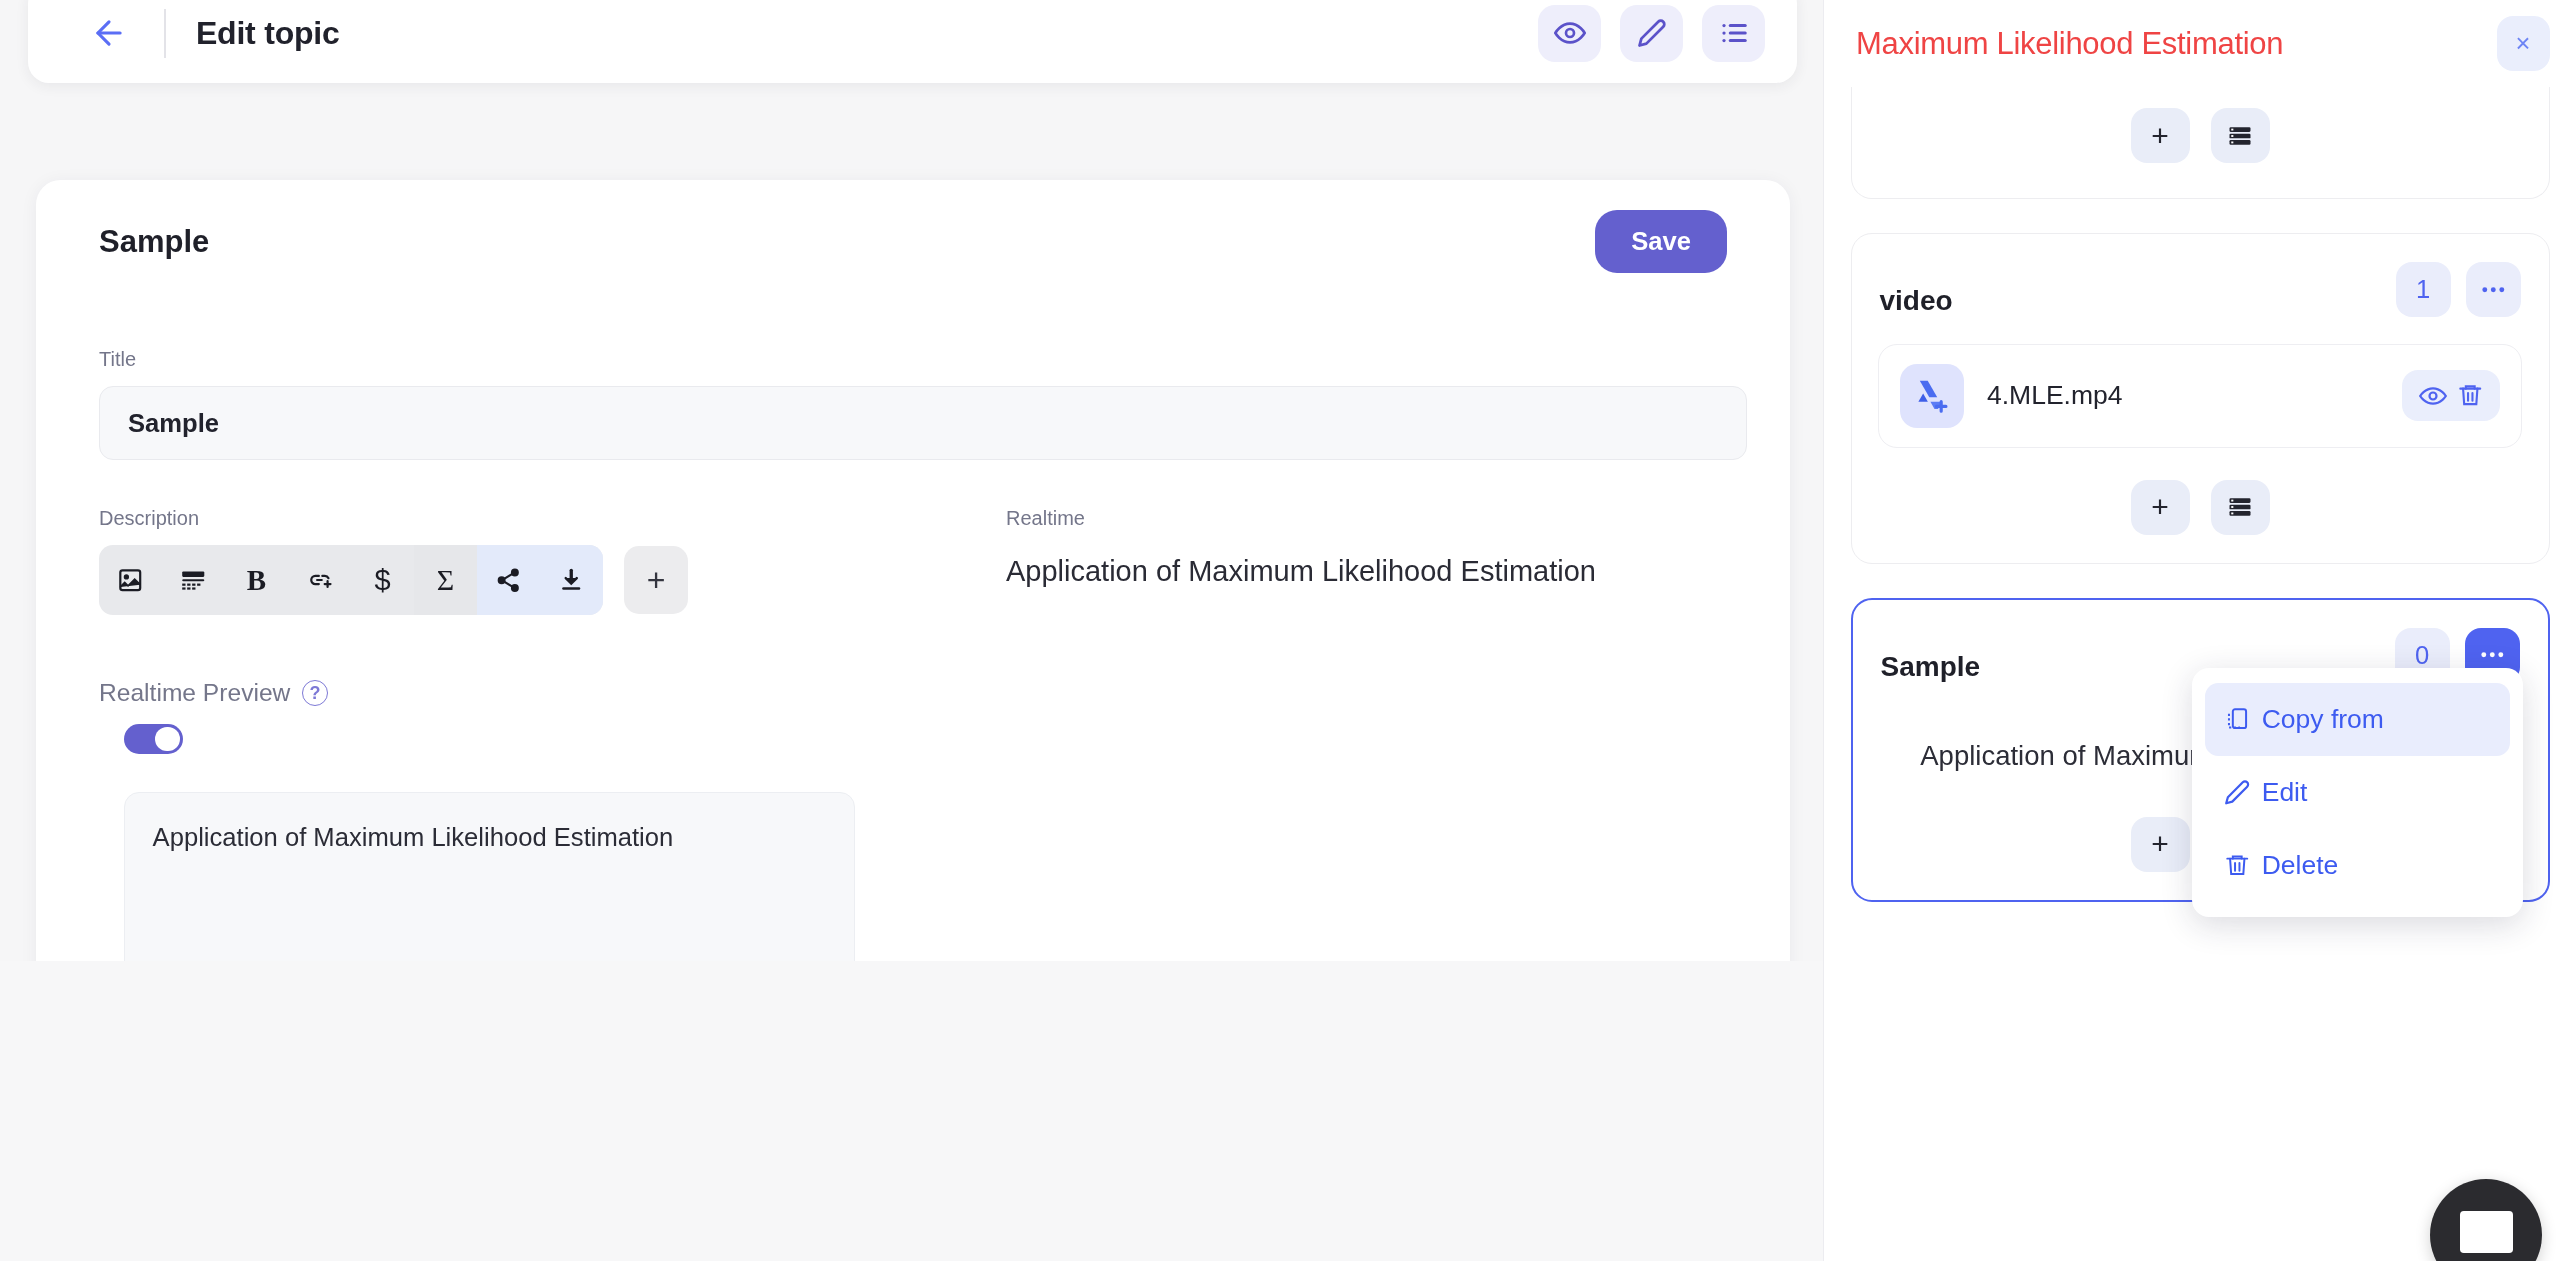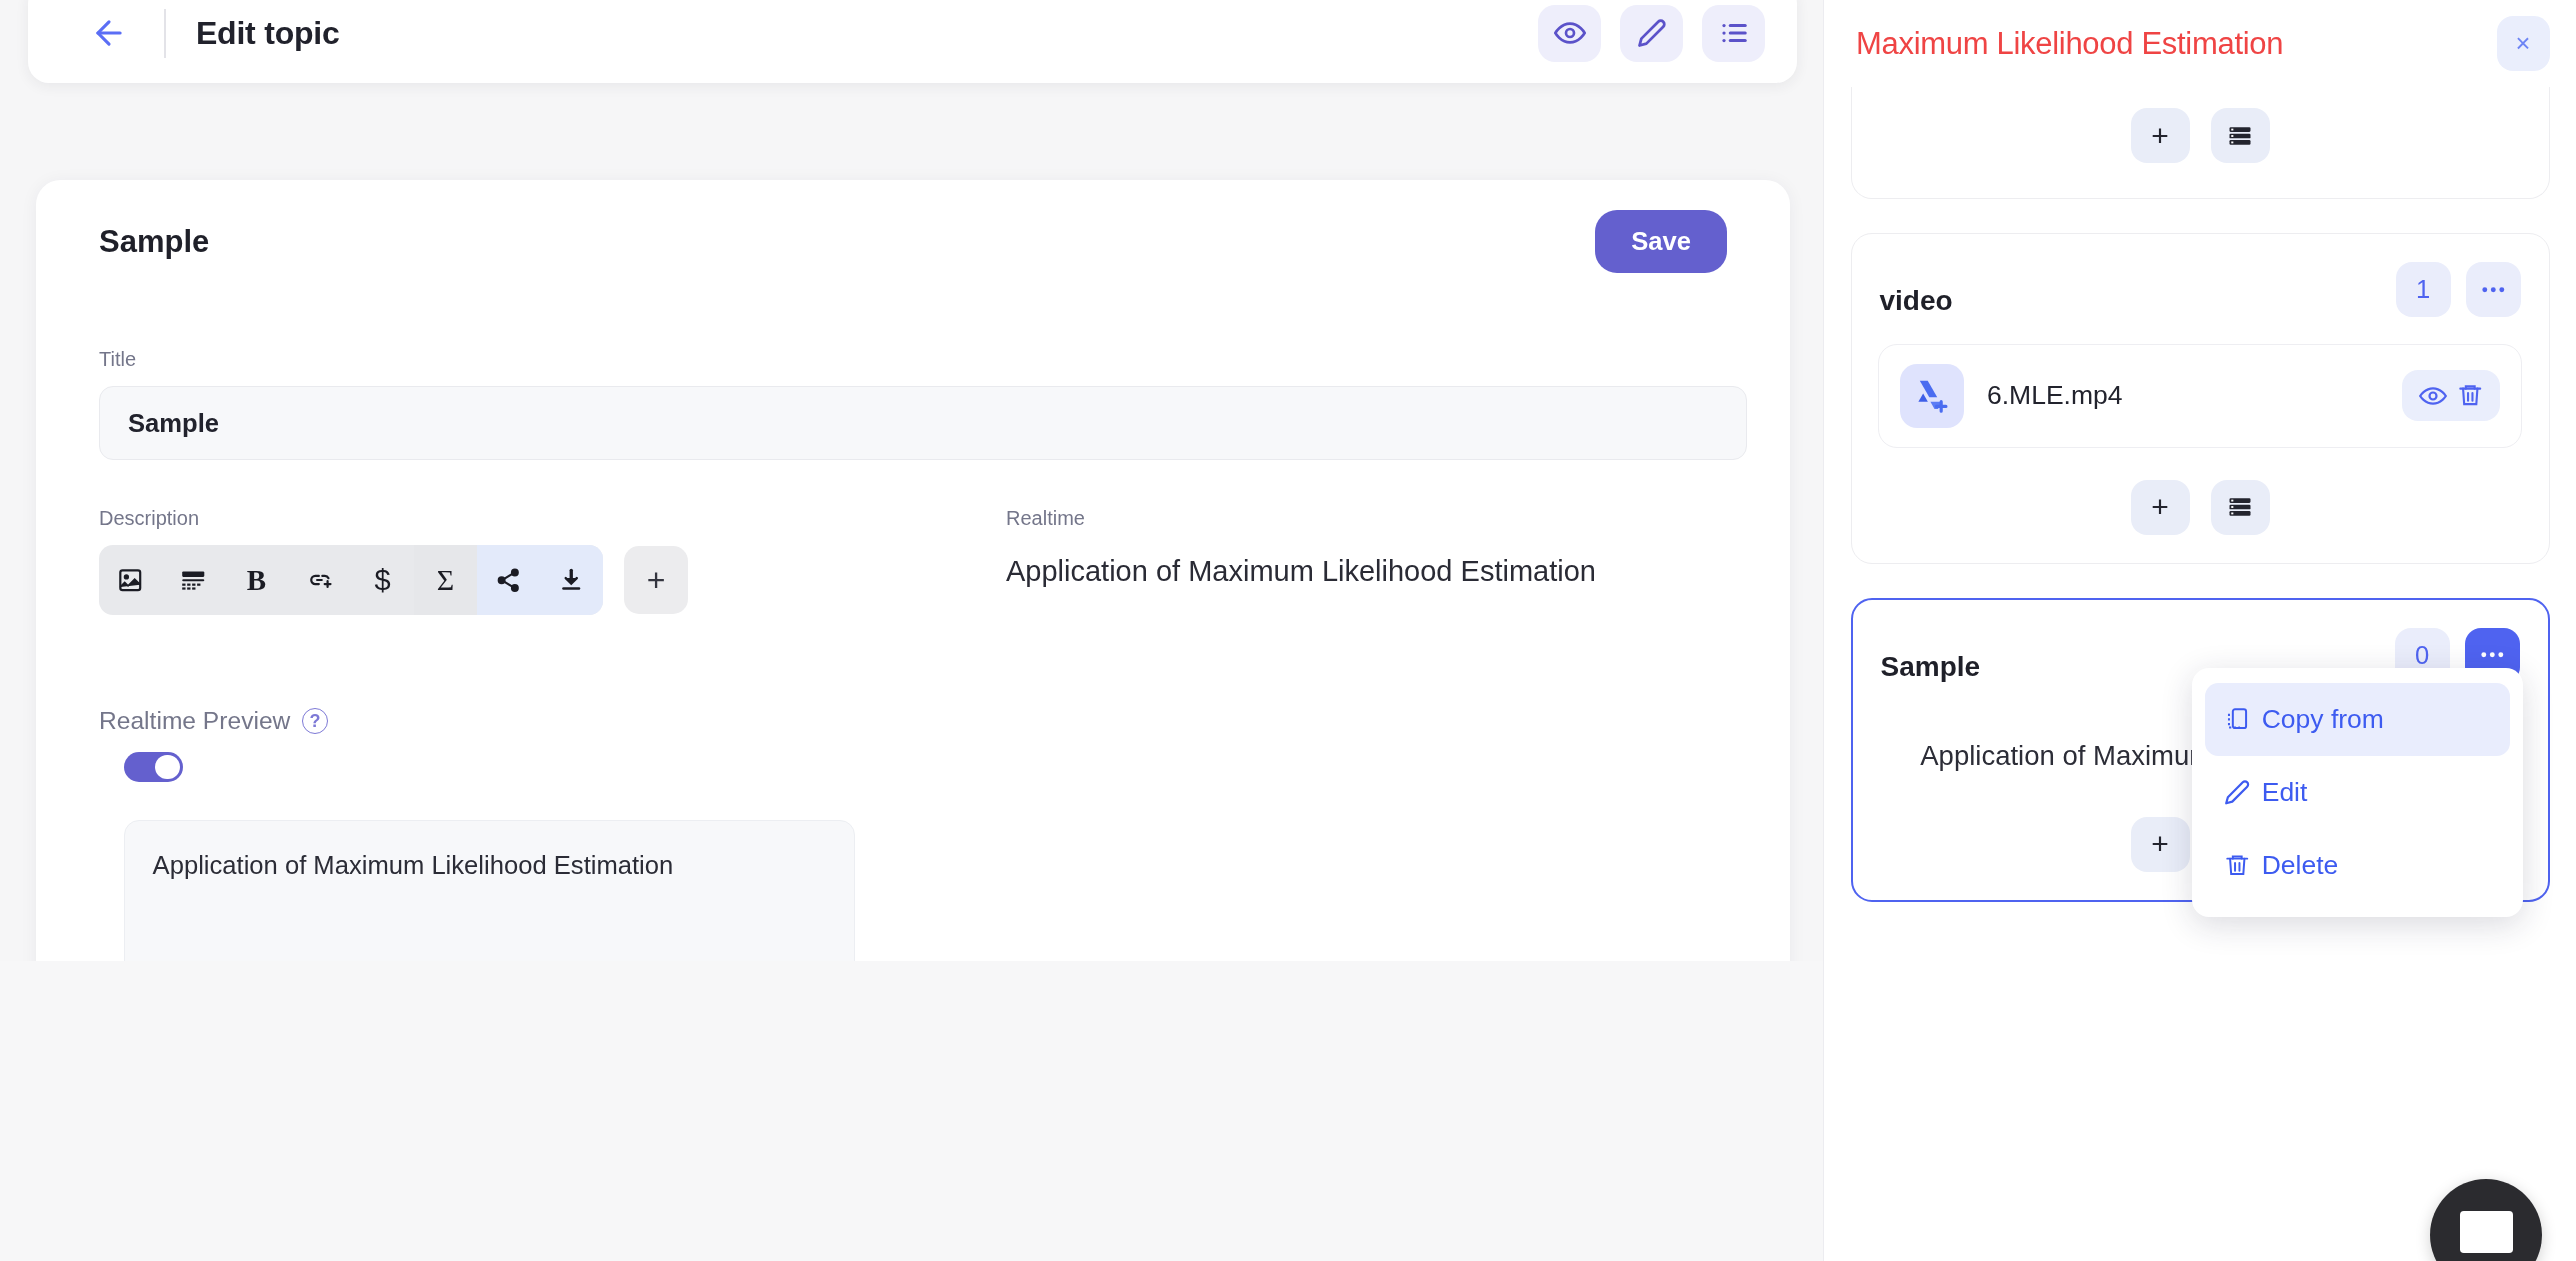--- a/index.html
+++ b/index.html
@@ -111,21 +111,21 @@
   }
   .tb-item.sigma-cell { background: #e6e7ea; }
   .tb-item.grp-blue { background: #e3eafa; }
   .tb-plus {
     width: 64px; height: 68px;
     border-radius: 15px; background: #ececee;
     display: flex; align-items: center; justify-content: center;
     cursor: pointer; color: #34353f; font-size: 32px;
   }
 
-  .rt-row { margin-top: 92px; display: flex; align-items: center; gap: 11.4px; }
+  .rt-row { margin-top: 64px; display: flex; align-items: center; gap: 11.4px; }
   .rt-label { font-size: 24.6px; color: #74768a; }
   .help-circle {
     width: 26.5px; height: 26.5px; border-radius: 50%;
     border: 1.9px solid #7d79d6; color: #7d79d6;
     font-size: 18px; font-weight: 700;
     display: flex; align-items: center; justify-content: center;
     cursor: pointer; line-height: 1;
   }
   .toggle {
     margin-top: 17px; margin-left: 24.6px;
@@ -504,21 +504,21 @@
 
         <div class="file-row">
           <div class="file-icon">
             <svg width="38" height="38" viewBox="0 0 24 24">
               <path d="M9.3 2.4l6.0 10.4h-5.0L4.3 2.4z" fill="#4a6cf0"></path>
               <path d="M3.4 15.6L6.4 10.4l3.0 5.2z" fill="#3f5fe8"></path>
               <path d="M11 15.6h7.4l-2.6 4.6H13.6z" fill="#5b7cf5"></path>
               <path d="M17.8 15.6v6M14.8 18.6h6" stroke="#4a6cf0" stroke-width="2" stroke-linecap="round" fill="none"></path>
             </svg>
           </div>
-          <div class="file-name">6.MLE.mp4</div>
+          <div class="file-name">4.MLE.mp4</div>
           <div class="file-actions">
             <span class="fa-ic">
               <svg width="28" height="28" viewBox="0 0 24 24" fill="none" stroke="currentColor" stroke-width="1.9">
                 <path d="M1 12s4-6.5 11-6.5S23 12 23 12s-4 6.5-11 6.5S1 12 1 12z"></path>
                   <circle cx="12" cy="12" r="3"></circle>
               </svg>
             </span>
             <span class="fa-ic">
               <svg width="26.5" height="26.5" viewBox="0 0 24 24" fill="none" stroke="currentColor" stroke-width="1.9" stroke-linecap="round">
                 <polyline points="3 6 21 6"></polyline>

